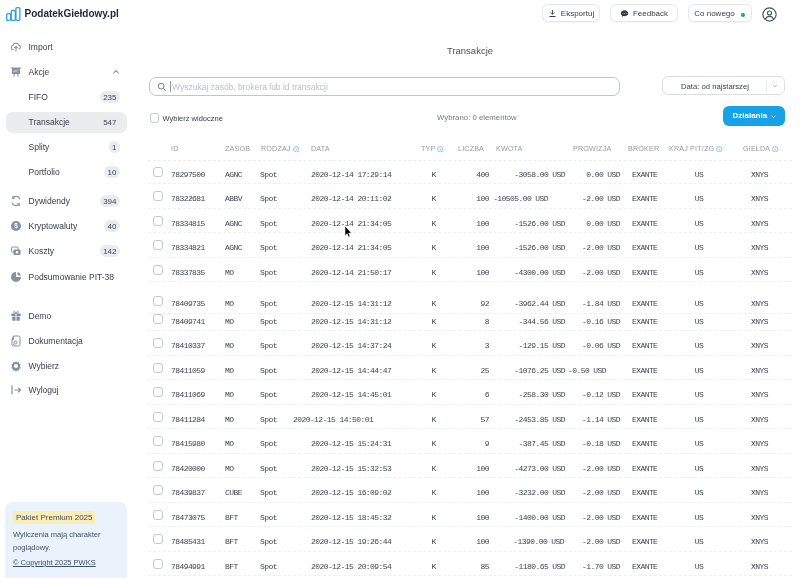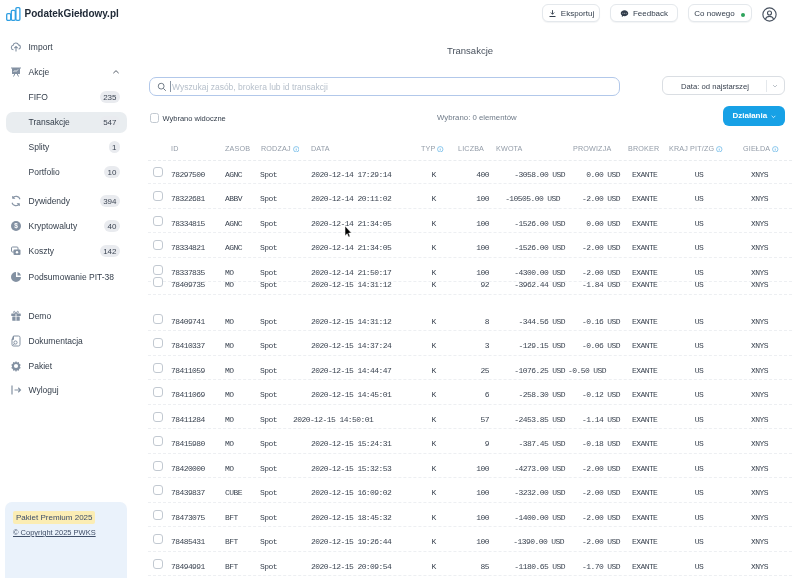--- a/index.html
+++ b/index.html
@@ -179,33 +179,34 @@
     </span>
     <span class="slabel">Dokumentacja</span>
   </div>
 <div class="sitem" style="top:354px">
     <span class="icw">
       <svg class="ic" viewBox="0 0 24 24">
         <path d="M12 1.8l2 3.1 3.6-.8.8 3.6 3.1 2-1.9 3.1 1.9 3.1-3.1 2-.8 3.6-3.6-.8-2 3.1-2-3.1-3.6.8-.8-3.6-3.1-2 1.9-3.1-1.9-3.1 3.1-2 .8-3.6 3.6.8z" fill="#8391a2"></path>
         <circle cx="12" cy="12" r="4.2" fill="#fff"></circle>
       </svg>
     </span>
-    <span class="slabel">Pakiet</span>
+    <span class="slabel">Wybierz</span>
   </div>
 <div class="sitem" style="top:378px">
     <span class="icw">
       <svg class="ic" viewBox="0 0 24 24">
         <path d="M4 3v18" stroke="#8391a2" stroke-width="2.4" fill="none"></path>
         <path d="M9 12h12M16.5 7.5 21 12l-4.5 4.5" stroke="#8391a2" stroke-width="2.2" fill="none"></path>
       </svg>
     </span>
     <span class="slabel">Wyloguj</span>
   </div>
 <div class="sibox">
 <span class="prem">Pakiet Premium 2025</span>
+<div class="note">Wyliczenia mają charakter poglądowy.</div>
 <div class="copy">© Copyright 2025 PWKS</div>
 </div>
 
 <div class="title">Transakcje</div>
 
 <div class="search">
 <svg class="mg" viewBox="0 0 24 24">
       <circle cx="10" cy="10" r="7" fill="none" stroke="#5a6673" stroke-width="2"></circle>
       <path d="M15.5 15.5 21 21" stroke="#5a6673" stroke-width="2.2" fill="none"></path>
     </svg>
@@ -215,21 +216,21 @@
 
 <div class="ddown">
 <span class="dtx">Data: od najstarszej</span>
 <span class="sep"></span>
 <svg class="dchev" viewBox="0 0 24 24">
       <path d="M4 8l8 8 8-8" fill="none" stroke="#99a2ad" stroke-width="2.6"></path>
     </svg>
 </div>
 
 <span class="cbx"></span>
-<span class="lbl1">Wybrano widoczne</span>
+<span class="lbl1">Wybierz widoczne</span>
 <span class="lbl2">Wybrano: 0 elementów</span>
 <div class="act">
     <span class="atx">Działania</span>
     <svg class="achev" viewBox="0 0 24 24">
       <path d="M4 8l8 8 8-8" fill="none" stroke="#fff" stroke-width="3.2"></path>
     </svg>
   </div>
 
 <div style="position:absolute;left:148px;top:159.5px;width:644px;border-top:1px dashed #e9ecef"></div>
 <div class="thead">
@@ -272,21 +273,21 @@
 <span class="c" style="left:603px">XNYS</span>
 </div>
 <div class="tr" style="top:184.25px">
 <span class="cb"></span>
 <span class="c" style="left:23px">78322681</span>
 <span class="c" style="left:77px">ABBV</span>
 <span class="c" style="left:112px">Spot</span>
 <span class="c" style="left:163px">2020-12-14 20:11:02</span>
 <span class="c ct" style="left:277px;width:17px">K</span>
 <span class="c cr" style="left:297px;width:44px">100</span>
-<span class="c cr" style="left:332px;width:80px">-10505.00 USD</span>
+<span class="c cr" style="left:320px;width:80px">-10505.00 USD</span>
 <span class="c cr" style="left:412px;width:60px">-2.00 USD</span>
 <span class="c" style="left:484px">EXANTE</span>
 <span class="c ct" style="left:538px;width:26px">US</span>
 <span class="c" style="left:603px">XNYS</span>
 </div>
 <div class="tr" style="top:208.75px">
 <span class="cb"></span>
 <span class="c" style="left:23px">78334815</span>
 <span class="c" style="left:77px">AGNC</span>
 <span class="c" style="left:112px">Spot</span>
@@ -320,21 +321,21 @@
 <span class="c" style="left:112px">Spot</span>
 <span class="c" style="left:163px">2020-12-14 21:50:17</span>
 <span class="c ct" style="left:277px;width:17px">K</span>
 <span class="c cr" style="left:297px;width:44px">100</span>
 <span class="c cr" style="left:332px;width:85px">-4300.00 USD</span>
 <span class="c cr" style="left:412px;width:60px">-2.00 USD</span>
 <span class="c" style="left:484px">EXANTE</span>
 <span class="c ct" style="left:538px;width:26px">US</span>
 <span class="c" style="left:603px">XNYS</span>
 </div>
-<div class="tr" style="top:270px">
+<div class="tr" style="top:289px">
 <span class="cb"></span>
 <span class="c" style="left:23px">78409735</span>
 <span class="c" style="left:77px">MO</span>
 <span class="c" style="left:112px">Spot</span>
 <span class="c" style="left:163px">2020-12-15 14:31:12</span>
 <span class="c ct" style="left:277px;width:17px">K</span>
 <span class="c cr" style="left:297px;width:44px">92</span>
 <span class="c cr" style="left:332px;width:85px">-3962.44 USD</span>
 <span class="c cr" style="left:412px;width:60px">-1.84 USD</span>
 <span class="c" style="left:484px">EXANTE</span>

